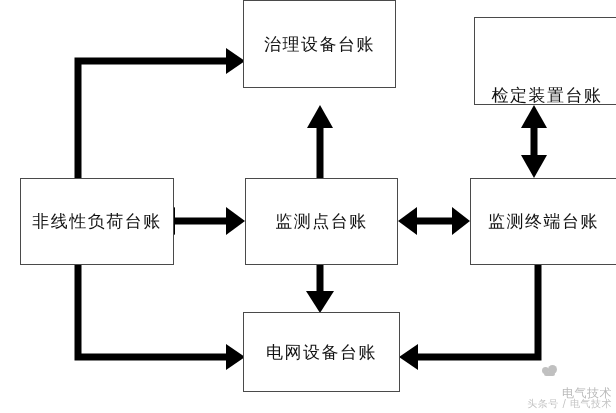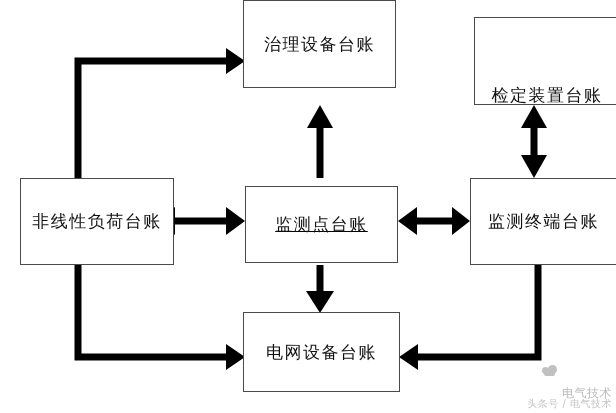--- a/index.html
+++ b/index.html
@@ -32,21 +32,21 @@
     color: #111111;
     letter-spacing: 1.5px;
     white-space: nowrap;
     line-height: 1;
     font-weight: 400;
   }
   
   #node-zhili      { left: 243px; top: 0;  width: 153px; height: 88px; }
   #node-jianding   { left: 474px; top: 17px;  width: 146px; height: 88px; align-items: flex-end; }
   #node-feixianxing{ left: 20px;   top: 178px; width: 154px; height: 87px; }
-  #node-jiancedian { left: 245px; top: 186px; width: 153px; height: 77px; text-decoration: underline; }
+  #node-jiancedian { left: 245px; top: 178px; width: 153px; height: 87px; }
   #node-zhongduan  { left: 470px; top: 178px; width: 147px; height: 87px; }
   #node-dianwang   { left: 243px; top: 312px; width: 157px; height: 80px; }
 
   .edge-layer {
     position: absolute;
     left: 0; top: 0;
     width: 616px;
     height: 413px;
     z-index: 2;
   }

